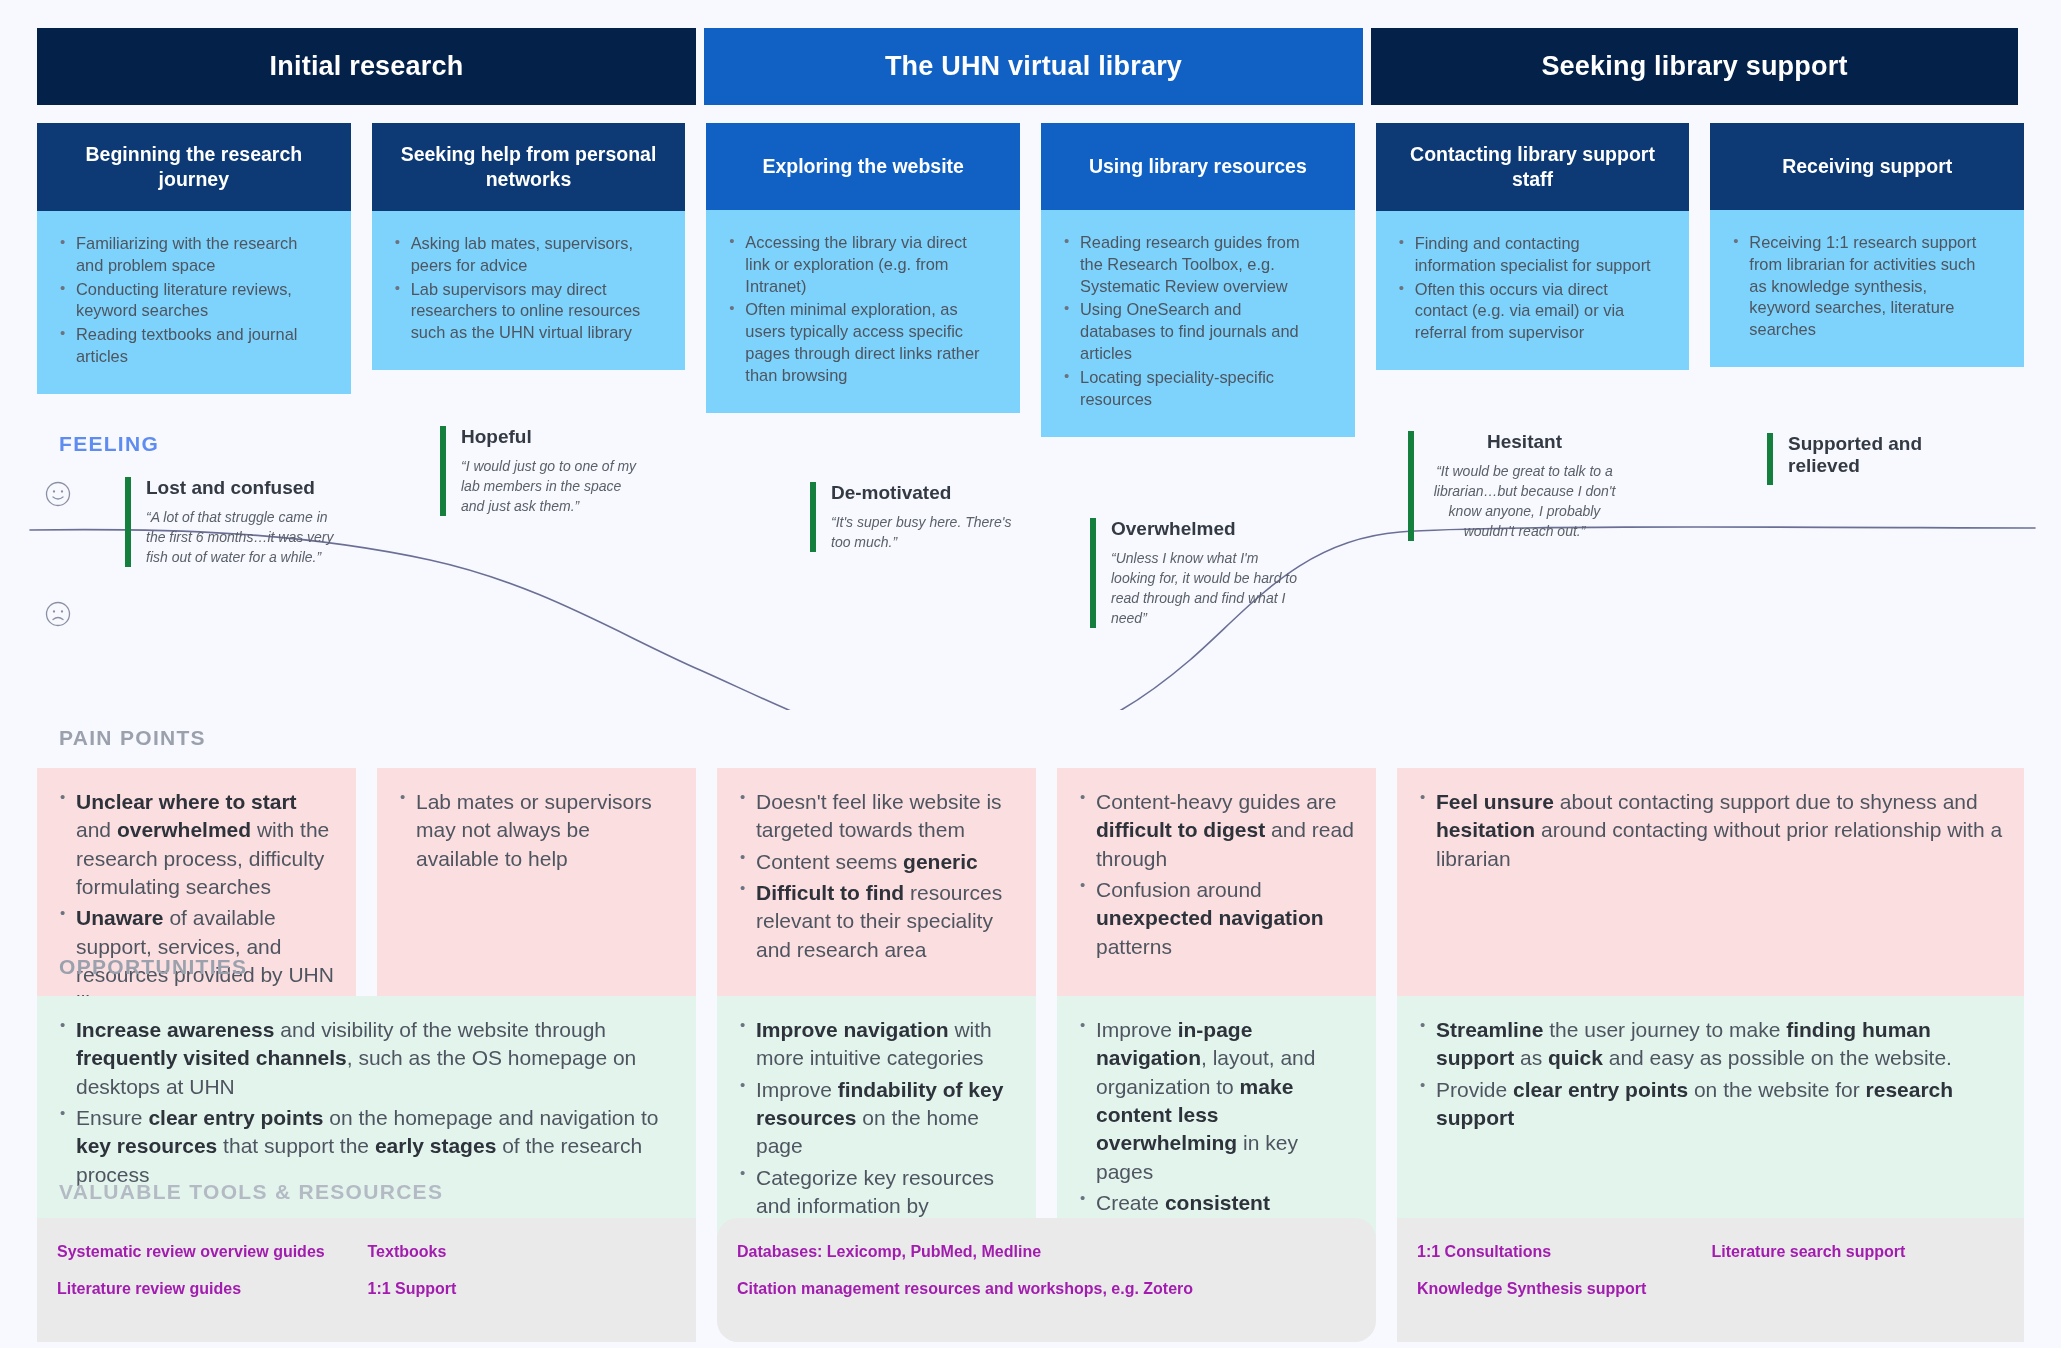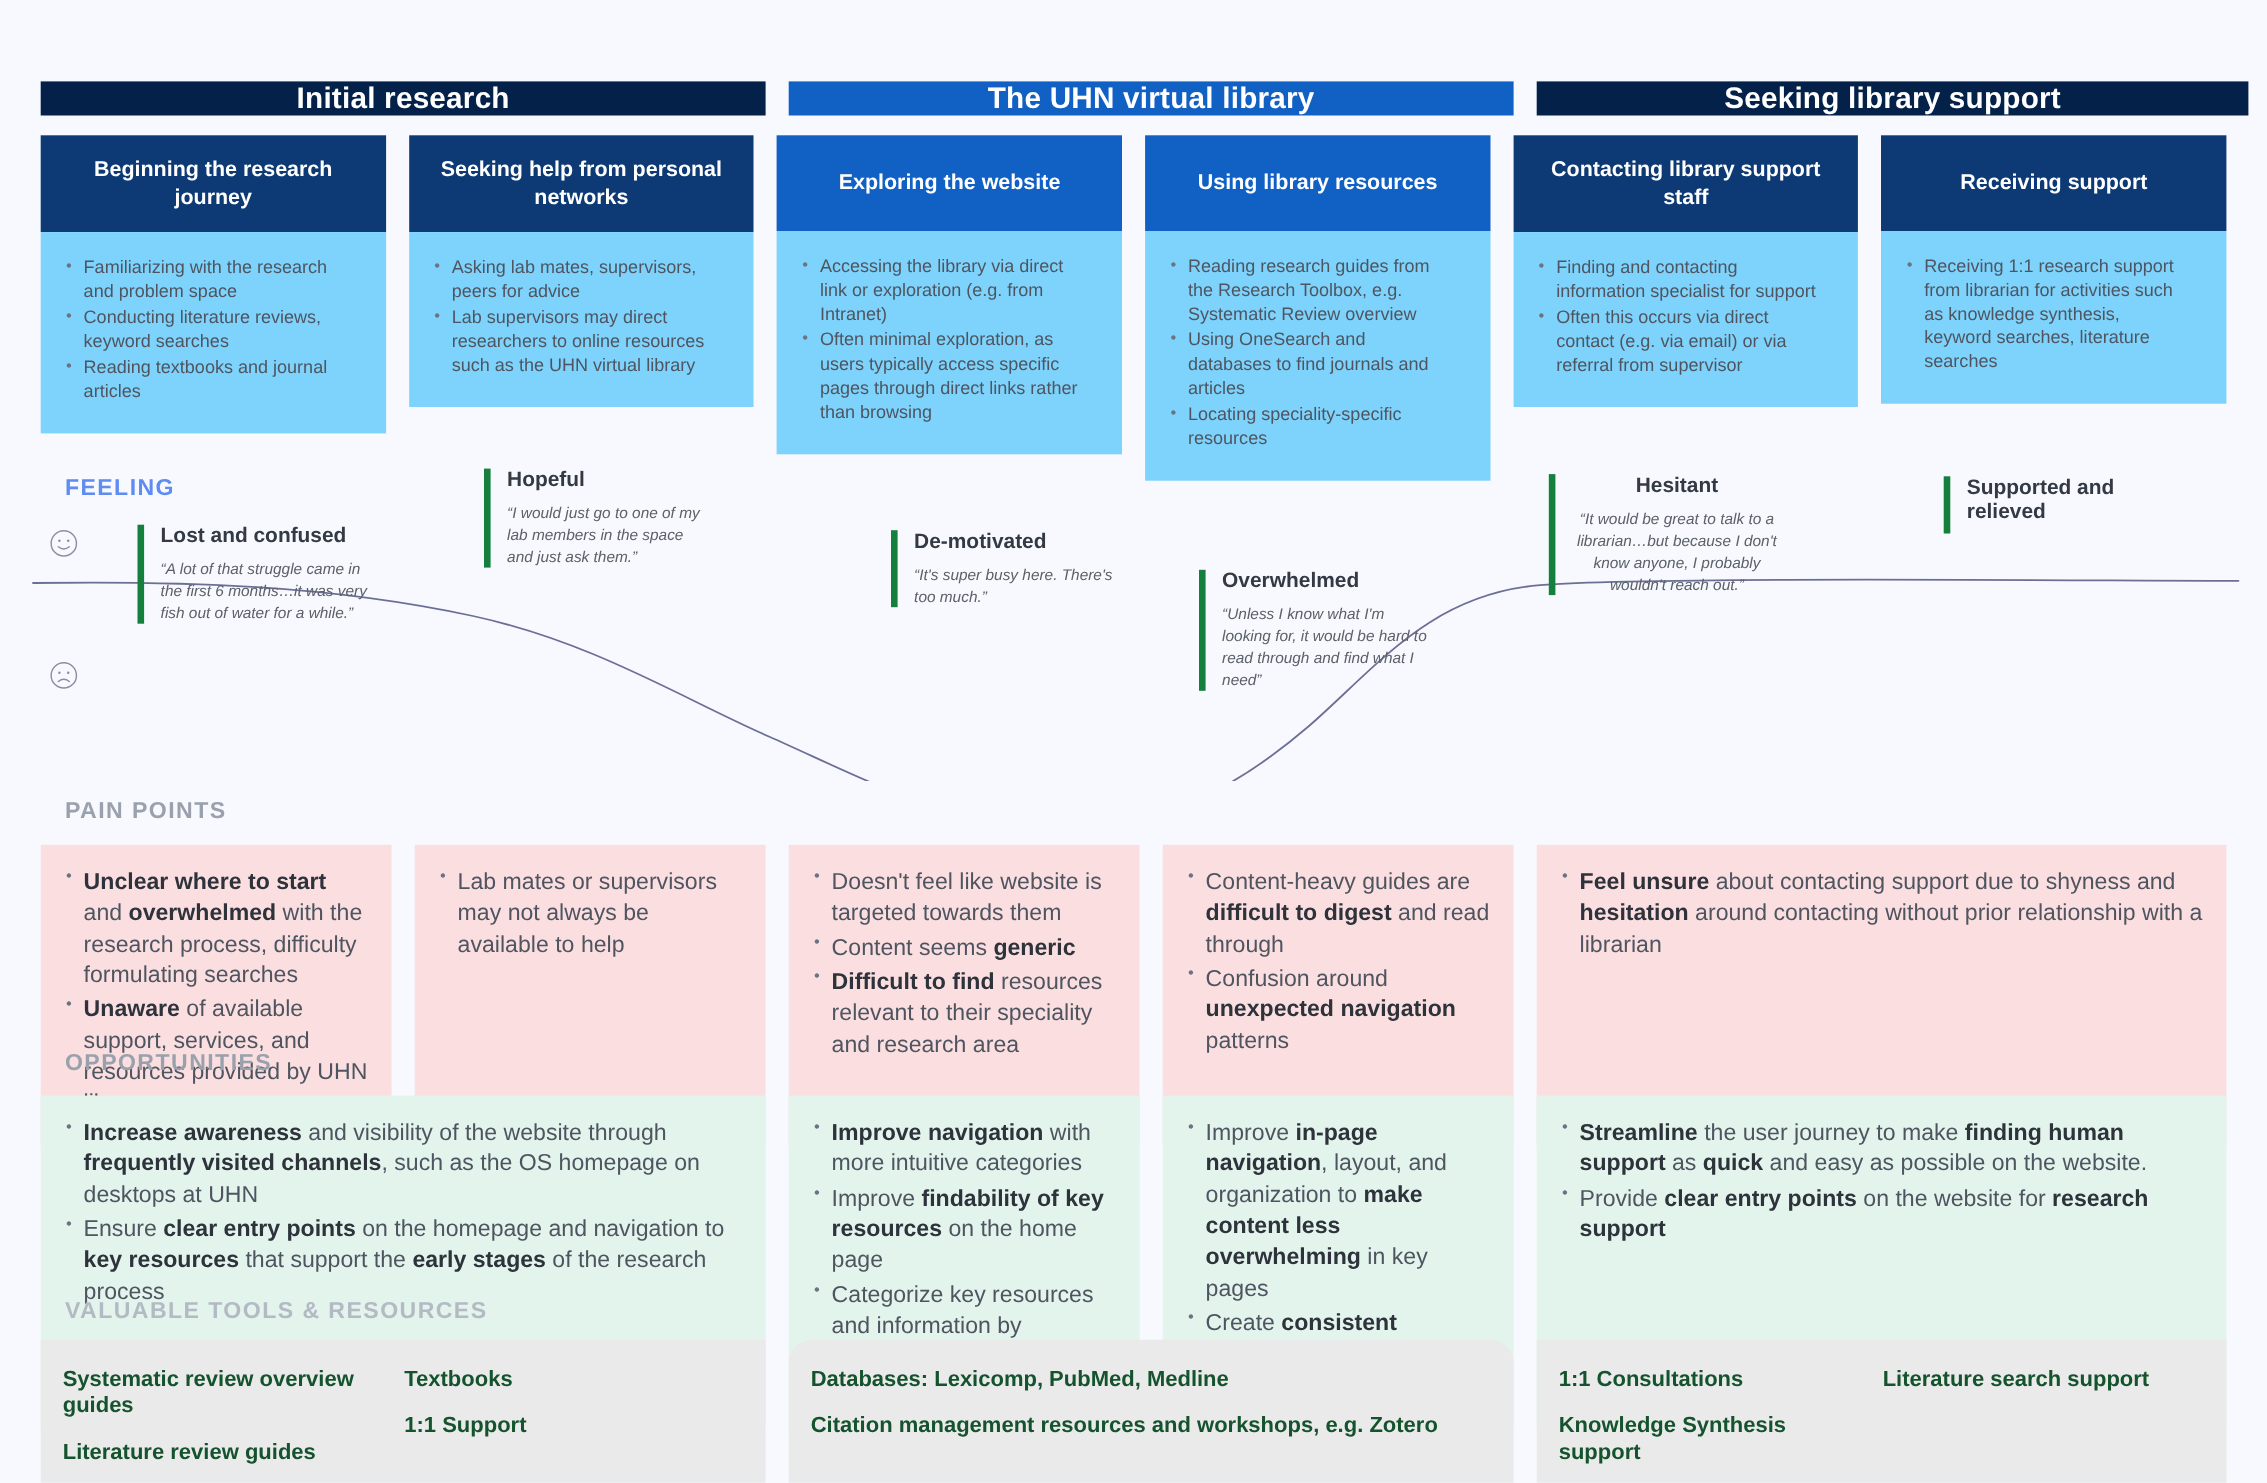--- a/index.html
+++ b/index.html
@@ -6,21 +6,21 @@
   body {
     width: 2061px; height: 1348px;
     background: #f7f9fe;
     font-family: "Liberation Sans", sans-serif;
     position: relative;
     overflow: hidden;
   }
   .canvas { position: relative; width: 2061px; height: 1348px; }
 
   
-  .phase-row { position: absolute; left: 37px; top: 28px; width: 1987px; height: 77px; display: flex; gap: 21px; align-items: flex-end; }
+  .phase-row { position: absolute; left: 37px; top: 28px; width: 1987px; height: 77px; display: flex; gap: 8px; }
   .phase {
     display: flex; align-items: center; justify-content: center;
     color: #fff; font-weight: bold; font-size: 27px; letter-spacing: .2px;
   }
   .phase.dark { background: #04214a; }
   .phase.blue { background: #1160c4; }
   .phase.p1 { flex: 0 0 659px; }
   .phase.p2 { flex: 0 0 659px; }
   .phase.p3 { flex: 0 0 647px; }
 
@@ -105,21 +105,21 @@
   
   .tools-row { position: absolute; left: 37px; top: 1218px; width: 1987px; display: flex; gap: 21px; }
   .tools-block {
     background: #eaeaea; padding: 24px 28px 26px 20px;
     display: flex; gap: 10px; min-height: 108px;
   }
   .tools-block.t1 { flex: 0 0 659px; }
   .tools-block.t2 { flex: 0 0 659px; border-radius: 21px; }
   .tools-block.t3 { flex: 1 1 auto; }
   .tools-col { flex: 1 1 0; }
-  .tools-item { font-size: 20px; font-weight: bold; color: #14532d; margin-bottom: 18px; line-height: 1.2; }
+  .tools-item { font-size: 16px; font-weight: bold; color: #a21caf; margin-bottom: 18px; line-height: 1.2; }
 </style>
 </head>
 <body>
 
 <div class="canvas">
 
   <div class="phase-row">
     <div class="phase dark p1">
         <span>Initial research</span>
       </div>

